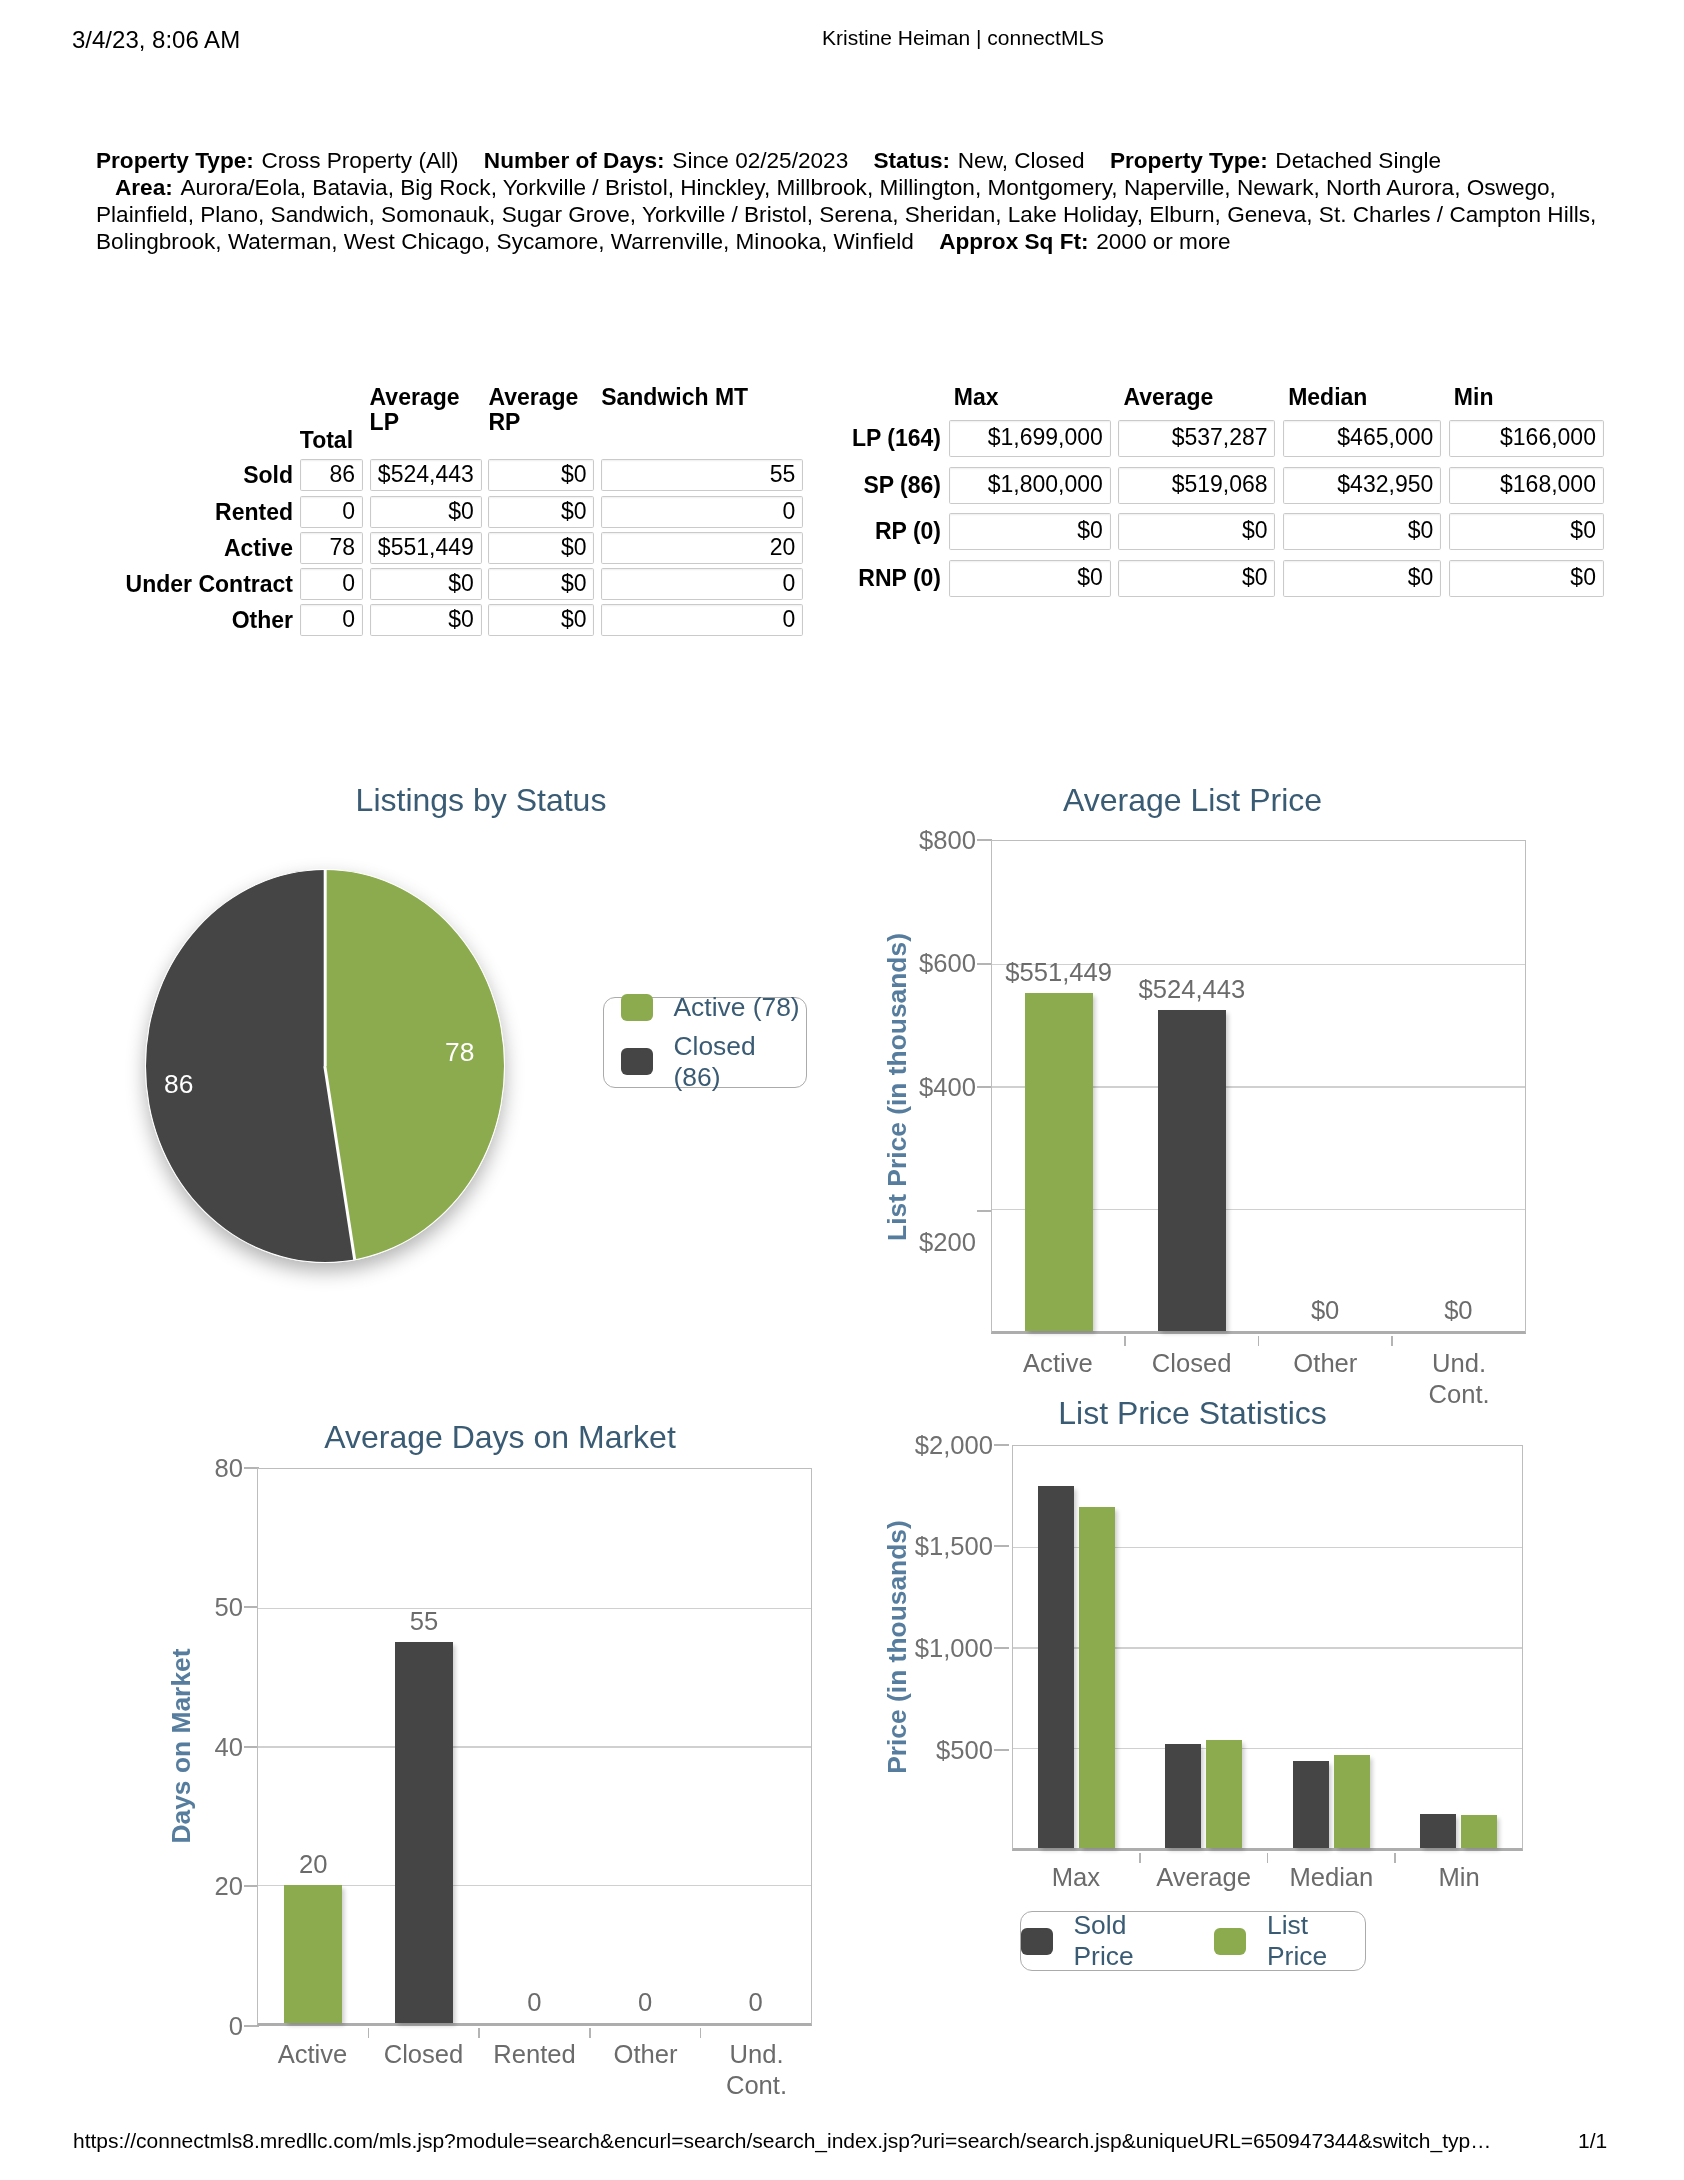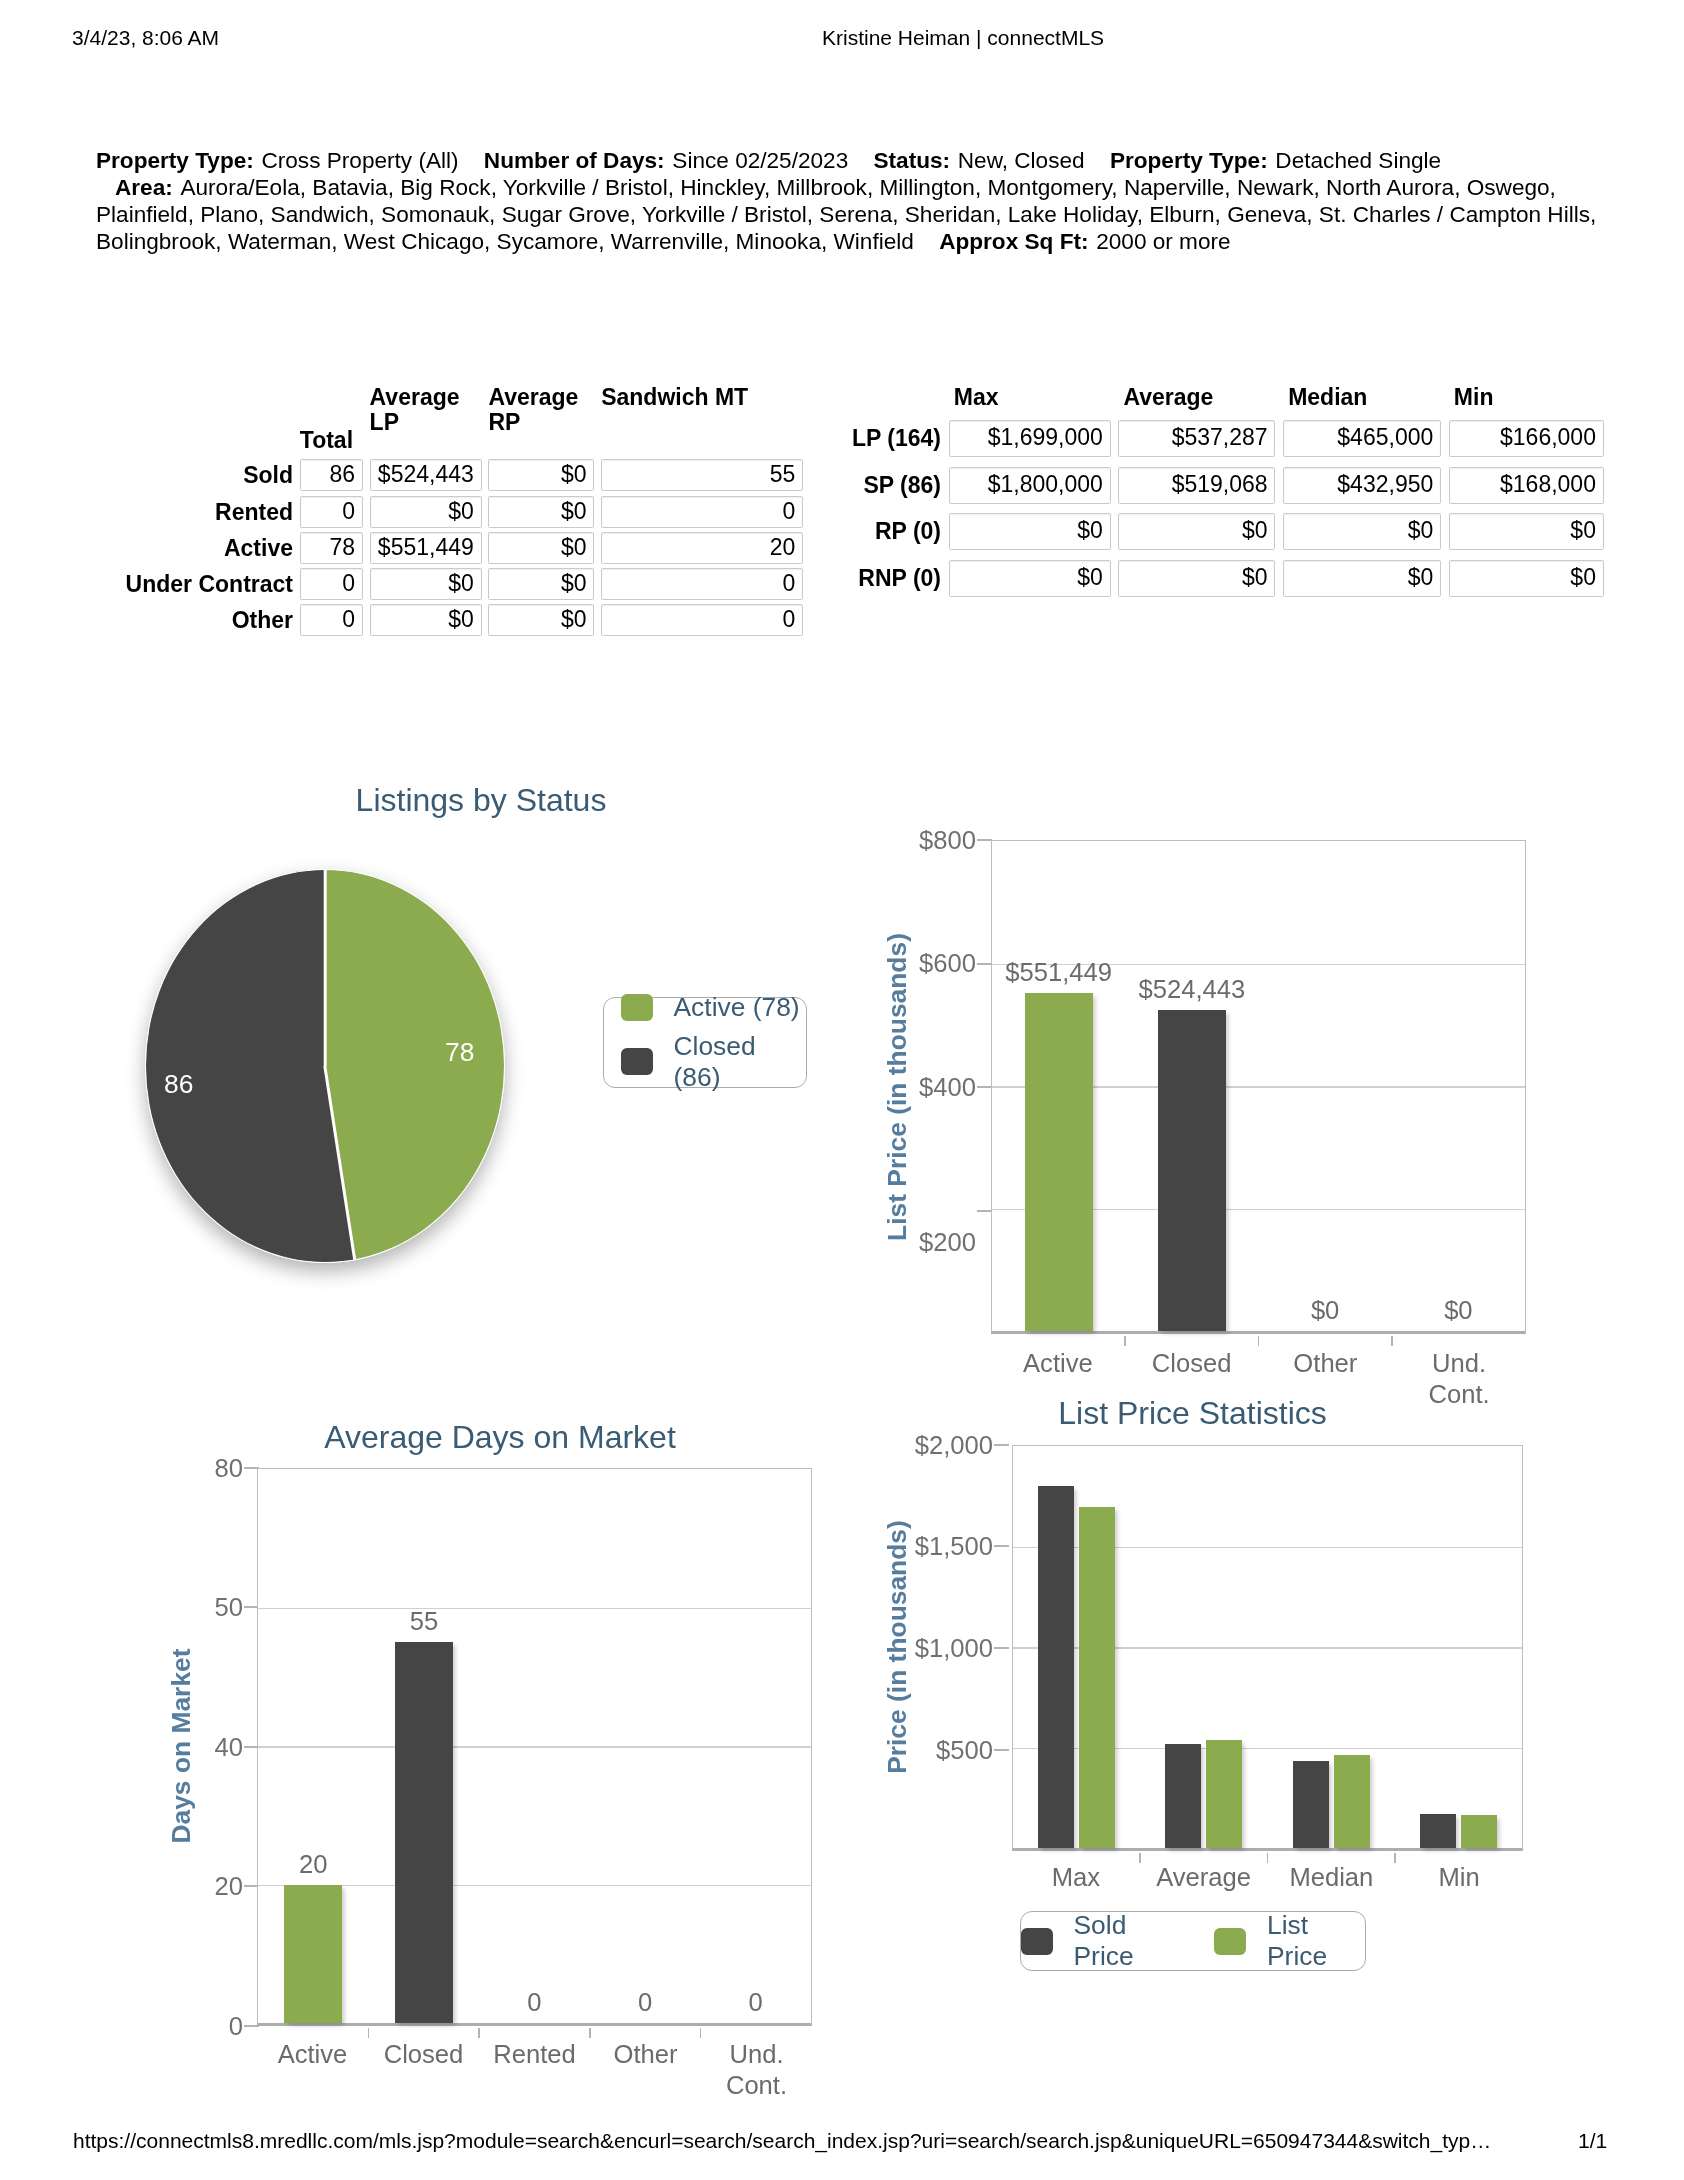--- a/index.html
+++ b/index.html
@@ -1,21 +1,21 @@
 <!DOCTYPE html>
 <html style="--green: #8caa4e; --dark: #454545; --title: #3a5b74; --axis: #567d9e;font-size:13.6px"><head>
 <meta charset="utf-8">
 <style>
   html,body{margin:0;padding:0;background:#fff;}
   .page{position:relative;width:1685px;height:2181px;background:#fff;overflow:hidden;
         font-family:"Liberation Sans",sans-serif;color:#000;}
   .abs{position:absolute;}
 
   
-  .hdr-date{left:72px;top:25.6px;font-size:21px;}
+  .hdr-date{left:72px;top:25.6px;font-size:24px;}
   .hdr-title{left:822px;top:25.6px;font-size:21px;}
   .ftr-url{left:73px;top:2129px;font-size:21px;}
   .ftr-page{left:1578px;top:2129px;font-size:21px;}
 
   
   .criteria{position:absolute;left:96px;top:124px;width:1501px;
             font-size:22.6px;line-height:27px;}
   .criteria b{margin-left:19px;margin-right:7.7px;}
   .criteria b:first-child{margin-left:0;}
 
@@ -177,20 +177,21 @@
     <div class="litem">
       <span class="sw green"></span>
       <span>Active (78)</span>
     </div>
     <div class="litem">
       <span class="sw dark"></span>
       <span>Closed (86)</span>
     </div>
   </div>
 
+  <h2 class="ctitle" style="left:869px;top:782px;width:647px;margin:0;font-weight:normal;">Average List Price</h2>
   <div class="ylab" style="left:897px;top:1087px;">List Price (in thousands)</div>
 
   <div class="abs yt" style="left:865px;top:840px;">$800</div>
   <div class="abs yt" style="left:865px;top:963px;">$600</div>
   <div class="abs yt" style="left:865px;top:1087px;">$400</div>
   <div class="abs yt" style="left:865px;top:1210px;margin-top:32px;">$200</div>
   <div class="ym" style="left:977px;top:839px;"></div>
   <div class="ym" style="left:977px;top:963px;"></div>
   <div class="ym" style="left:977px;top:1086px;"></div>
   <div class="ym" style="left:977px;top:1210px;"></div>

